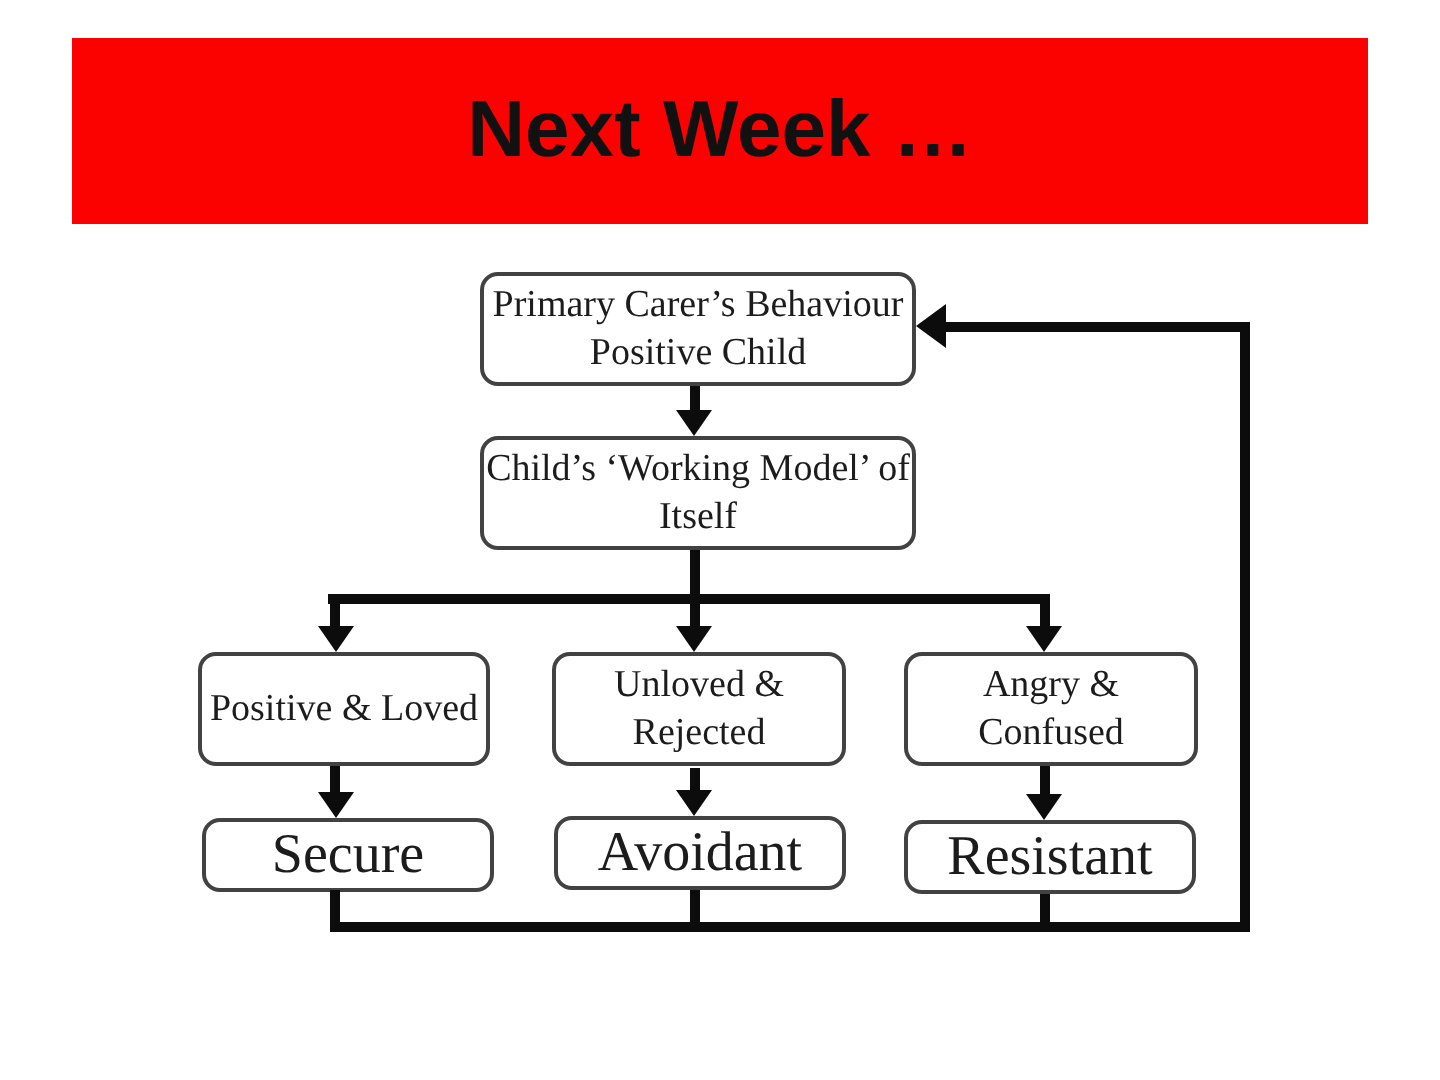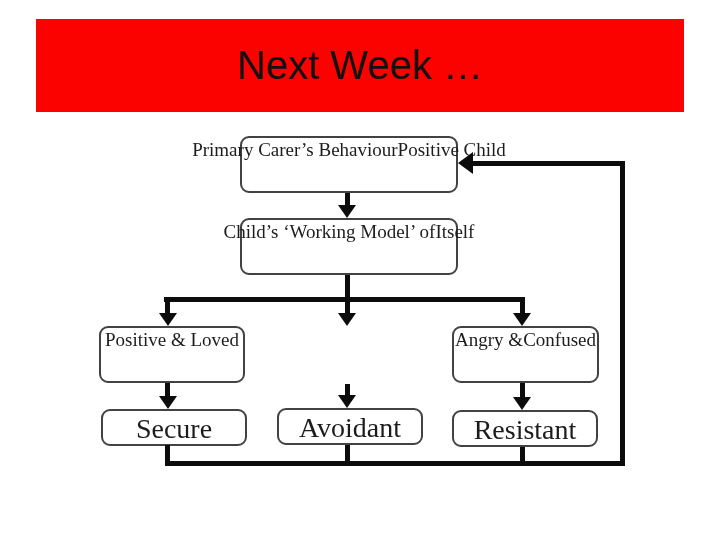--- a/index.html
+++ b/index.html
@@ -23,33 +23,34 @@
     width: 648px;
     height: 93px;
     background: var(--banner_red, #fb0100);
     display: flex;
     align-items: center;
     justify-content: center;
   }
   .banner-text {
     font-family: "Liberation Sans", sans-serif;
     font-size: 40px;
-    font-weight: 400;
+    font-weight: 700;
     color: var(--title_text, #111111);
     white-space: nowrap;
   }
   
   .fbox {
     position: absolute;
     box-sizing: border-box;
     background: #ffffff;
     border: 2px solid var(--box_border_gray, #424242);
     border-radius: 9px;
     display: flex;
-    flex-direction: row;
+    flex-direction: column;
+    align-items: center;
     justify-content: center;
     text-align: center;
     color: var(--box_text, #1c1c1c);
     font-size: 19px;
     line-height: 1.25;
   }
   .fbox .bl { white-space: nowrap; }
   .fbox.small { font-size: 28px; }
 
   #box-primary       { left: 240px; top: 136px; width: 218px; height: 57px; }
@@ -121,20 +122,24 @@
 
   <div class="fbox" id="box-positive">
     <div class="bl">Positive &amp; Loved</div>
   </div>
 
   <div class="fbox" id="box-working-model">
     <div class="bl">Child’s ‘Working Model’ of</div>
     <div class="bl">Itself</div>
   </div>
 
+  <div class="fbox" id="box-unloved">
+    <div class="bl">Unloved &amp;</div>
+    <div class="bl">Rejected</div>
+  </div>
 
   <div class="fbox" id="box-angry">
     <div class="bl">Angry &amp;</div>
     <div class="bl">Confused</div>
   </div>
 
   <div class="fbox small" id="box-secure">
     <div class="bl">Secure</div>
   </div>
 

